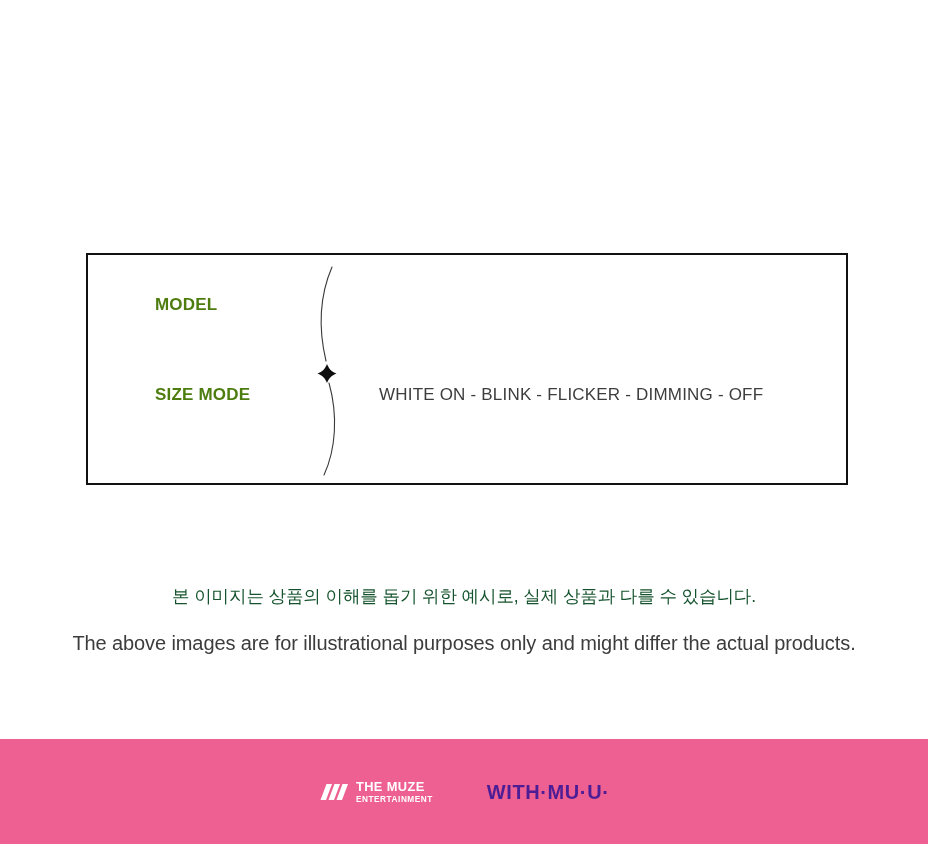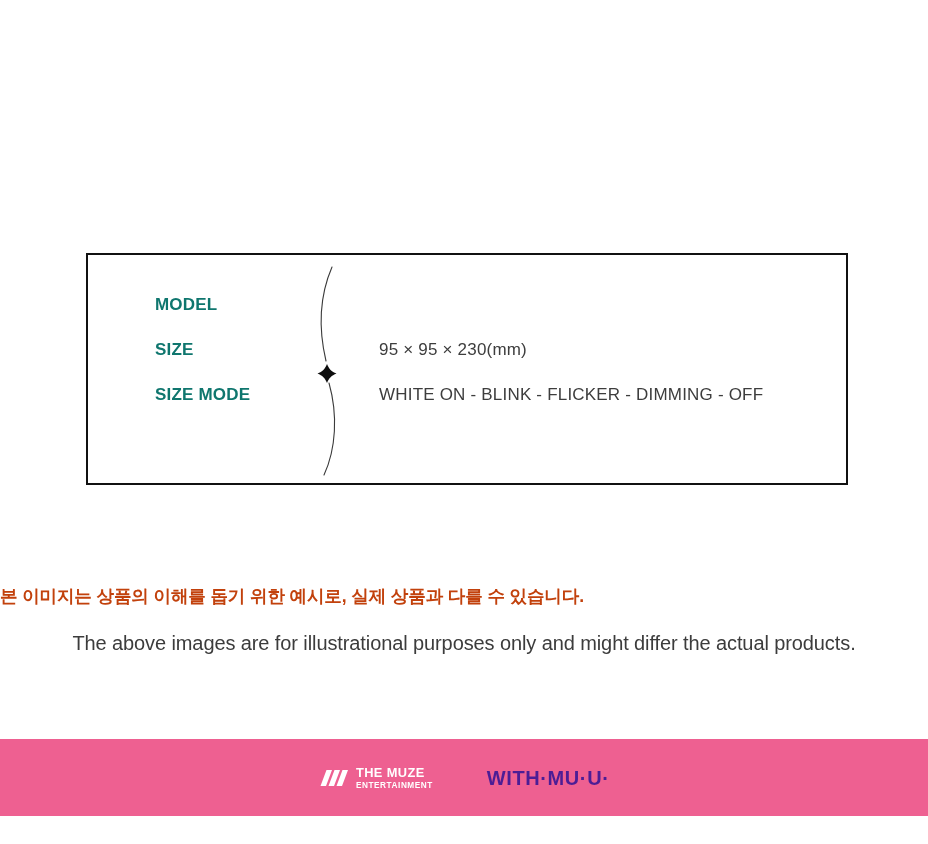--- a/index.html
+++ b/index.html
@@ -74,21 +74,21 @@
   .spec-row.r2 { top: 127px; }
   .spec-row.r3 { top: 172px; }
 
   .spec-label {
     position: absolute;
     left: 67px;
     top: 0;
     font-size: 17px;
     line-height: 26px;
     font-weight: bold;
-    color: #0f766e;
+    color: #4d7c0f;
     letter-spacing: 0.2px;
     white-space: nowrap;
   }
   .spec-value {
     position: absolute;
     left: 291px;
     top: 0;
     font-size: 17px;
     line-height: 26px;
     font-weight: normal;
@@ -106,24 +106,25 @@
     height: 212px;
     pointer-events: none;
   }
 
   
   .disclaimer-kr {
     position: absolute;
     left: 0;
     top: 583px;
     width: 928px;
+    text-align: center;
     font-size: 17.5px;
     line-height: 26px;
-    font-weight: bold;
-    color: #c2410c;
+    font-weight: normal;
+    color: #14532d;
     letter-spacing: -0.1px;
   }
   .disclaimer-en {
     position: absolute;
     left: 0;
     top: 631px;
     width: 928px;
     text-align: center;
     font-size: 20px;
     line-height: 24px;
@@ -131,21 +132,21 @@
     color: #3c3c3c;
     letter-spacing: -0.1px;
   }
 
   
   .footer {
     position: absolute;
     left: 0;
     top: 739px;
     width: 928px;
-    height: 77px;
+    height: 105px;
     background: #ee6091;
   }
   .footer-inner {
     position: absolute;
     left: 0;
     top: 0;
     width: 100%;
     height: 100%;
     display: flex;
     align-items: center;
@@ -201,24 +202,20 @@
 
 
   <div class="spec-box">
 
     <div class="spec-rows">
 
       <div class="spec-row r0">
         <div class="spec-label">MODEL</div>
       </div>
 
-      <div class="spec-row r1">
-        <div class="spec-label">SIZE</div>
-        <div class="spec-value">95 × 95 × 230(mm)</div>
-      </div>
 
       <div class="spec-row r2">
         <div class="spec-label">SIZE MODE</div>
         <div class="spec-value">WHITE ON - BLINK - FLICKER - DIMMING - OFF</div>
       </div>
 
 
     </div>
 
     <svg class="divider" viewBox="0 0 70 212">

